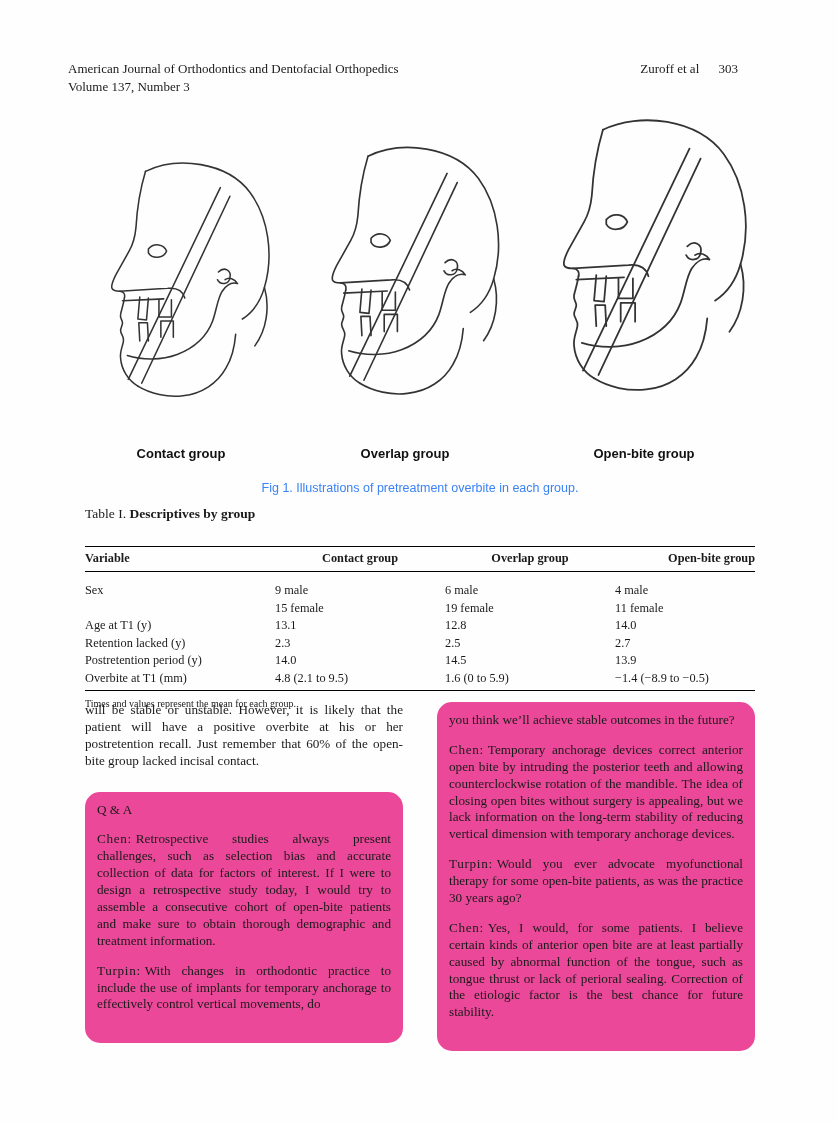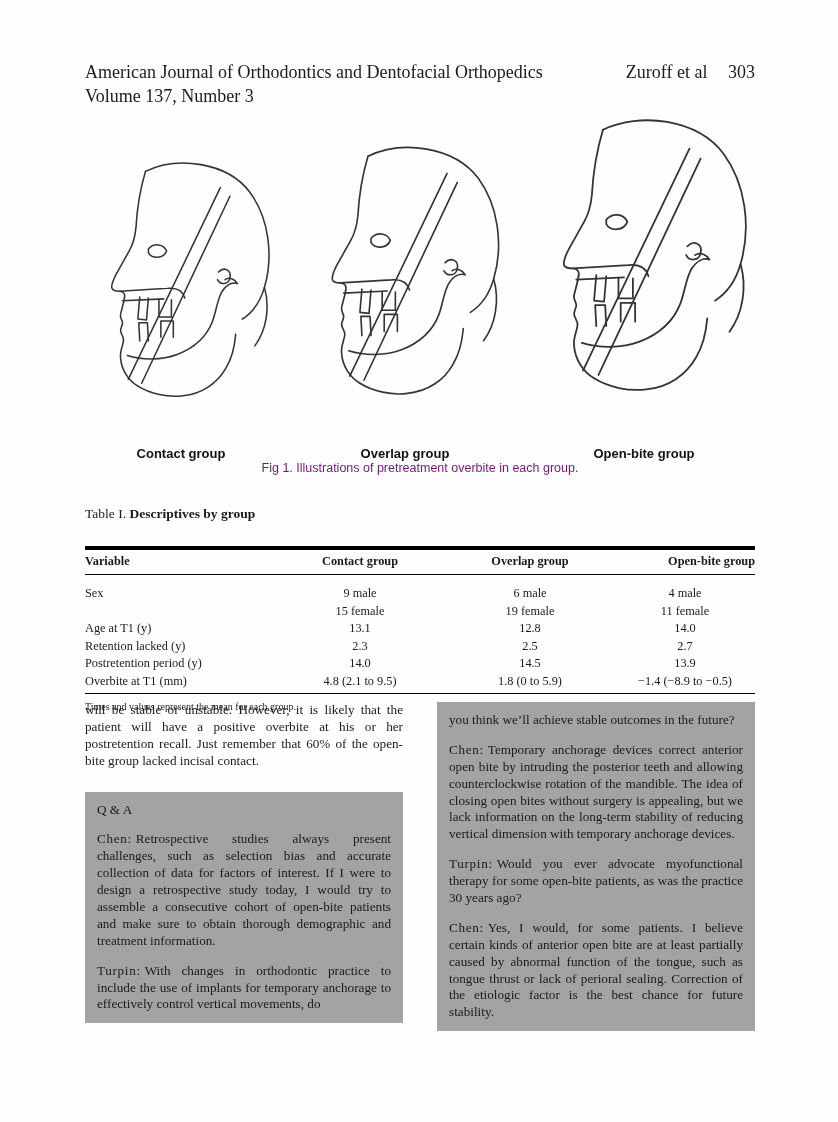--- a/index.html
+++ b/index.html
@@ -2,66 +2,66 @@
 <html><head>
 <meta charset="utf-8">
 <style>
   html,body { margin:0; padding:0; background:#ffffff; }
   .page {
     position:relative; width:838px; height:1122px; background:#fefefe;
     font-family:"Liberation Serif","DejaVu Serif",serif; color:#1a1a1a; overflow:hidden;
   }
   
   .header {
-    position:absolute; top:60px; left:85px; width:670px;
+    position:absolute; top:60px; left:68px; width:670px;
     display:flex; justify-content:space-between; align-items:flex-start;
-    font-size:18px; line-height:1.35;
+    font-size:13px; line-height:1.35;
   }
   .header-right span { white-space:nowrap; }
   .page-num { margin-left:16px; }
 
   
   .figure-block { position:absolute; top:112px; left:85px; width:670px; }
   .trace-row { display:flex; justify-content:space-between; align-items:flex-end; }
   .trace-cell { display:flex; flex-direction:column; align-items:center; }
   .trace-label {
     font-family:"Liberation Sans","DejaVu Sans",sans-serif;
     font-weight:bold; font-size:13px; margin-top:10px; color:#111;
   }
   .fig-caption {
-    text-align:center;
-    font-family:"Liberation Sans","DejaVu Sans",sans-serif; font-size:12.5px; color:#701a75;
+    margin-top:20px; text-align:center;
+    font-family:"Liberation Sans","DejaVu Sans",sans-serif; font-size:12.5px; color:#3b82f6;
   }
   .hidden-defs { position:absolute; width:0; height:0; overflow:hidden; }
 
   
   .table-block { position:absolute; top:506px; left:85px; width:670px; }
   .table-title { font-size:13.5px; margin-bottom:24px; }
   .table-title .t-name { font-weight:bold; }
   table.desc {
     width:100%; border-collapse:collapse;
-    border-top:4px solid #000000; border-bottom:1px solid #000;
+    border-top:1px solid #000000; border-bottom:1px solid #000;
     font-size:12.3px;
   }
   .desc th {
     font-weight:bold; text-align:center; border-bottom:1px solid #000;
     padding:4px 0 5px; font-size:12.3px;
   }
   .desc th.col-var, .desc td.col-var { text-align:left; }
   .desc th.col-open { text-align:right; }
-  .desc td { text-align:center; padding:1.5px 0; line-height:1.18; }
+  .desc td { padding:1.5px 0; line-height:1.18; }
   .desc tbody tr:first-child td { padding-top:11px; }
   .desc tbody tr:last-child td { padding-bottom:5px; }
   .table-footnote { margin-top:7px; font-size:10px; }
 
   
   .columns { position:absolute; top:702px; left:85px; width:772px; display:flex; gap:34px; }
   .col { width:318px; font-size:13.2px; line-height:1.28; text-align:justify; }
   .intro { margin:0 0 22px; }
-  .qa-box { background:#a3a3a3; padding:10px 12px 8px; }
+  .qa-box { background:#ec4899; padding:10px 12px 28px;border-radius:15px; }
   .qa-box p { margin:0 0 13px; }
   .qa-box p:last-child { margin-bottom:2px; }
   .qa-heading { margin:0 0 12px; }
   .speaker:not(:empty) { letter-spacing:0.05em; margin-right:0.3em; }
 </style>
 </head>
 <body>
 
 <svg class="hidden-defs" aria-hidden="true">
   <symbol id="ceph" viewBox="0 0 200 292">
@@ -173,21 +173,21 @@
         </tr>
         <tr>
           <td class="col-var">Postretention period (y)</td>
           <td>14.0</td>
           <td>14.5</td>
           <td>13.9</td>
         </tr>
         <tr>
           <td class="col-var">Overbite at T1 (mm)</td>
           <td>4.8 (2.1 to 9.5)</td>
-          <td>1.8 (0 to 5.9)</td>
+          <td>1.6 (0 to 5.9)</td>
           <td>−1.4 (−8.9 to −0.5)</td>
         </tr>
       </tbody>
     </table>
     <div class="table-footnote">Times and values represent the mean for each group.</div>
   </div>
 
   <div class="columns">
     <div class="col">
       <p class="intro">will be stable or unstable. However, it is likely that the patient will have a positive overbite at his or her postretention recall. Just remember that 60% of the open-bite group lacked incisal contact.</p>

